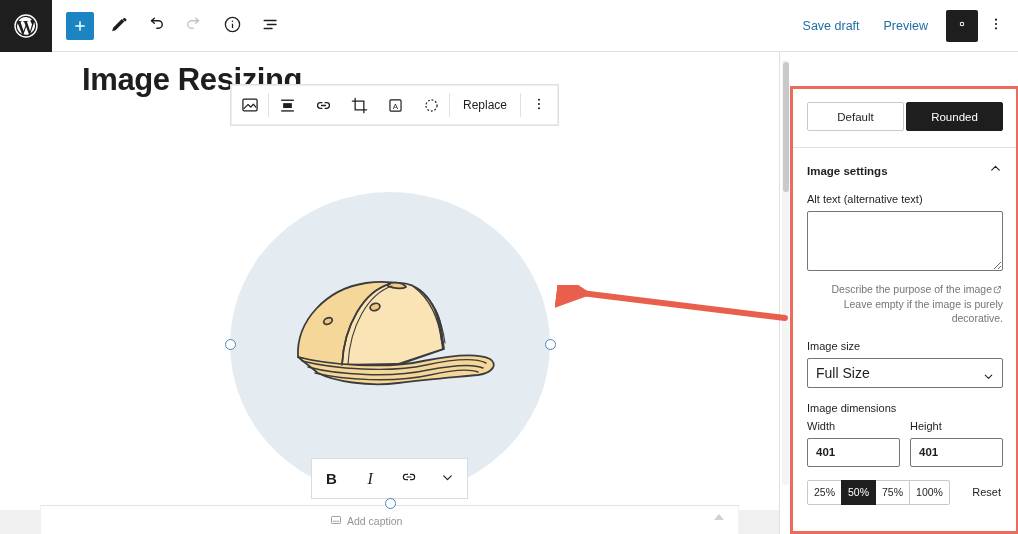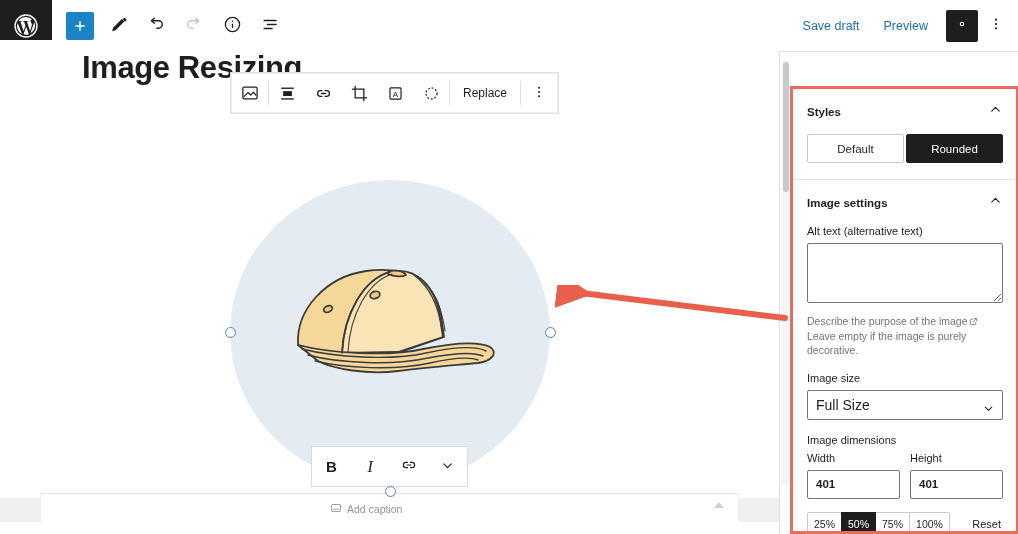--- a/index.html
+++ b/index.html
@@ -48,21 +48,21 @@
     border: none; border-radius: 2px; display: flex; align-items: center;
     justify-content: center; cursor: pointer; margin-left: 4px;
   }
   .kebab-btn {
     width: 28px; height: 34px; background: none; border: none; cursor: pointer;
     display: flex; align-items: center; justify-content: center; color: #1e1e1e;
   }
 
   
   .canvas {
-    position: absolute; left: 0; top: 40px; width: 779px; height: 482px;
+    position: absolute; left: 0; top: 52px; width: 779px; height: 482px;
     background: #f0f0f0; overflow: hidden;
   }
   .editor-sheet {
     position: absolute; left: 0; top: 0; width: 779px; height: 458px;
     background: #ffffff;
   }
   .post-title {
     position: absolute; left: 82px; top: 10px;
     font-size: 31px; font-weight: 700; letter-spacing: -0.4px; color: #1e1e1e;
     white-space: nowrap;
@@ -184,21 +184,21 @@
   }
   .style-btn.active { background: #1e1e1e; color: #fff; border-color: #1e1e1e; }
 
   .field-label { font-size: 11px; color: #1e1e1e; margin-bottom: 6px; display: block; }
   .alt-textarea {
     width: 100%; height: 60px; border: 1px solid #757575; border-radius: 2px;
     background: #fff; resize: vertical; font-family: inherit; font-size: 11px;
     padding: 6px; color: #1e1e1e;
   }
   .help-text {
-    font-size: 10.5px; color: #757575; line-height: 1.35; margin-top: 7px;
+    font-size: 10.5px; color: #757575; line-height: 1.35; margin-top: 7px; text-align: right;
   }
   .help-link { color: #757575; text-decoration: none; }
   .ext-icon { display: inline-block; vertical-align: -1px; margin: 0 1px; }
 
   .select-wrap { position: relative; margin-top: 4px; }
   .sb-select {
     width: 100%; height: 30px; border: 1px solid #757575; border-radius: 2px;
     background: #fff; font-size: 14px; padding: 0 26px 0 8px;
     color: #1e1e1e; font-family: inherit; appearance: none; cursor: pointer;
   }
@@ -453,28 +453,20 @@
 
 
     <div class="sb-scroll-track"></div>
     <div class="sb-scroll-thumb"></div>
 
     <div class="highlight-box"></div>
 
     <div class="sb-body">
 
       <div class="sb-panel">
-        <div class="sb-panel-head">
-          <span class="sb-panel-title">Styles</span>
-          <span>
-            <svg width="15" height="15" viewBox="0 0 24 24" fill="none" stroke="#1e1e1e" stroke-width="1.8" stroke-linecap="round" stroke-linejoin="round">
-              <polyline points="6,14.5 12,8.5 18,14.5"></polyline>
-            </svg>
-          </span>
-        </div>
         <div class="style-row">
           <button class="style-btn">Default</button>
           <button class="style-btn active">Rounded</button>
         </div>
       </div>
 
       <div class="sb-panel" style="border-bottom:none;">
         <div class="sb-panel-head">
           <span class="sb-panel-title">Image settings</span>
           <span>

